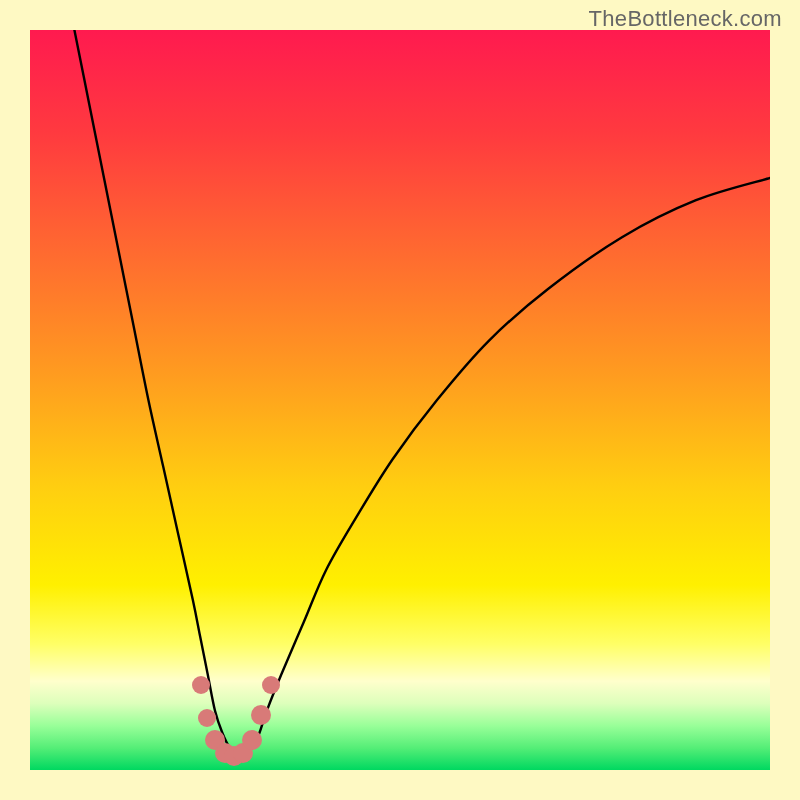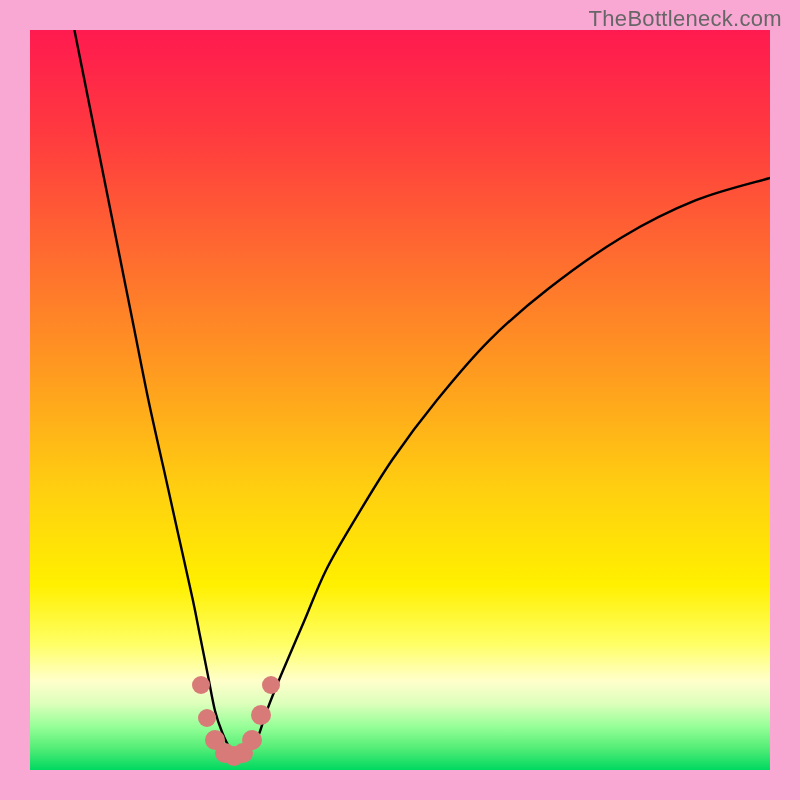--- a/index.html
+++ b/index.html
@@ -10,21 +10,21 @@
     overflow: hidden;
     background: #000;
     font-family: Arial, Helvetica, sans-serif;
   }
   .frame {
     position: absolute;
     top: 0;
     left: 0;
     width: 800px;
     height: 800px;
-    background: #f9a8d4;
+    background: #fef9c3;
   }
   .plot-area {
     position: absolute;
     top: 30px;
     left: 30px;
     width: 740px;
     height: 740px;
     overflow: hidden;
   }
   .watermark {

